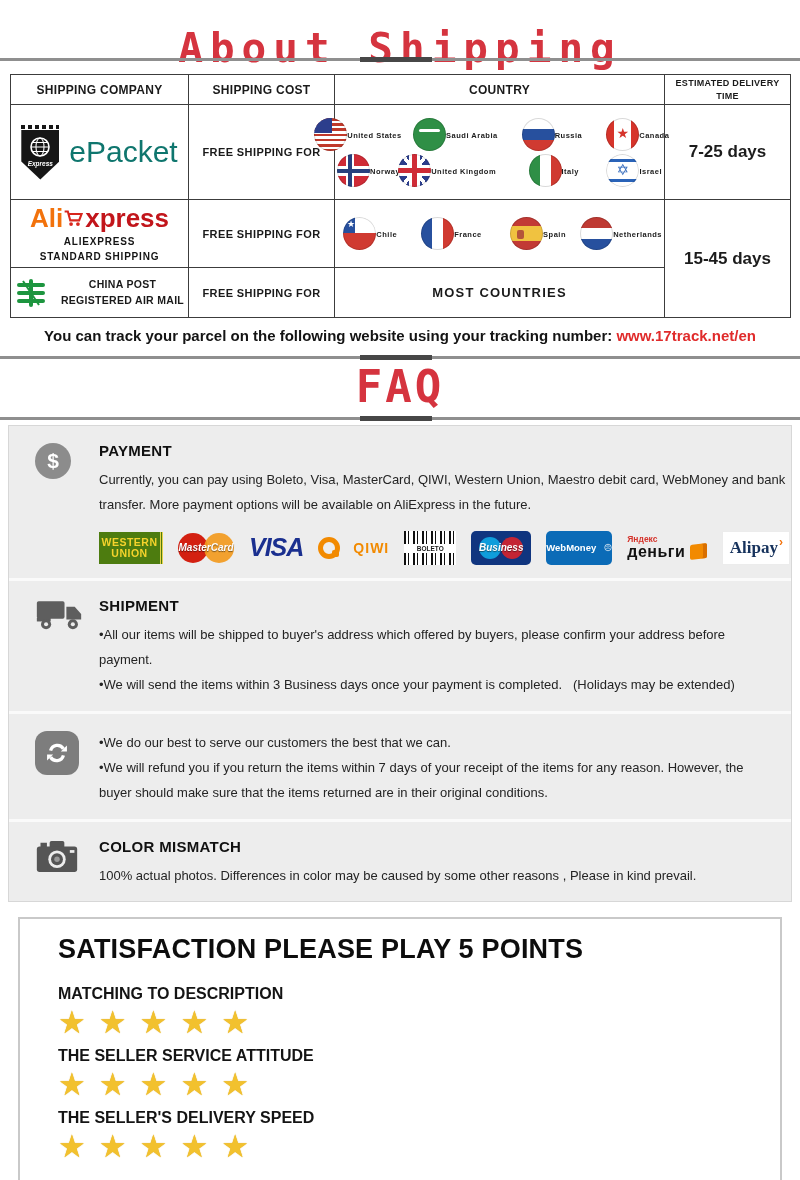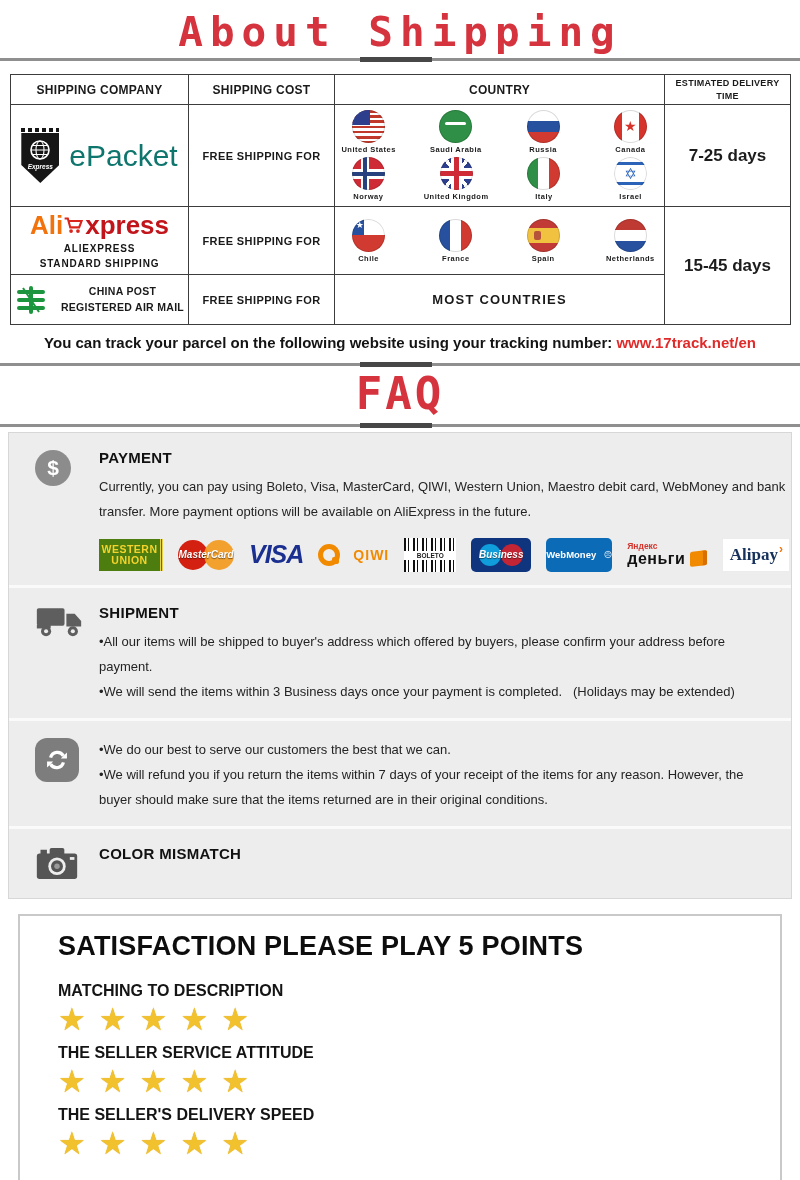--- a/index.html
+++ b/index.html
@@ -1,20 +1,20 @@
 <!DOCTYPE html>
 <html><head>
 <meta charset="utf-8">
 <style>
   * { box-sizing: border-box; margin: 0; padding: 0; }
   html, body { width: 800px; height: 1180px; overflow: hidden; background: #fff;
     font-family: "Liberation Sans", sans-serif; color: #1a1a1a; }
 
   
-  .page-title { text-align: center; padding-top: 8px; height: 58px;
+  .page-title { text-align: center; padding-top: 24px; height: 58px;
     font-family: "DejaVu Sans Mono", monospace; font-weight: bold; font-size: 41px;
     letter-spacing: 7px; color: #d5343f; }
   .rule { position: relative; height: 3px; background: #8f8f8f; }
   .rule .rule-center { position: absolute; left: 360px; top: -1px; width: 72px; height: 5px; background: #474747; }
 
   
   table.ship { width: 780px; margin: 13px 10px 0; border-collapse: collapse; table-layout: fixed; }
   table.ship td, table.ship th { border: 1px solid #3c3c3c; text-align: center; vertical-align: middle; padding: 2px; }
   th.h { font-size: 12px; font-weight: bold; letter-spacing: .3px; height: 30px; }
   th.h-delivery { font-size: 9px; line-height: 1.35; padding: 0 6px; }
@@ -39,21 +39,21 @@
   .ali-a { font-size: 26px; font-weight: bold; color: #f2720c; }
   .ali-x { font-size: 26px; font-weight: bold; color: #c2151b; margin-left: 1px; }
   .ali-sub { font-size: 10px; font-weight: bold; color: #151515; letter-spacing: .8px; line-height: 1.55; }
 
   
   .cp-wrap { display: flex; align-items: center; justify-content: center; gap: 14px; }
   .cp-text { font-size: 10.5px; font-weight: bold; line-height: 1.5; letter-spacing: .3px; text-align: center; }
 
   
   .flags-row { display: flex; justify-content: center; gap: 24px; margin: 3px 0; }
-  .flag-item { display: flex; flex-direction: column; align-items: center; width: 72px; }
+  .flag-item { display: flex; flex-direction: row; align-items: center; width: 72px; justify-content: flex-end; }
   .flag { width: 33px; height: 33px; border-radius: 50%; position: relative; overflow: hidden;
     box-shadow: inset 0 0 0 1px rgba(0,0,0,.15); flex: none; }
   .flag-label { font-size: 7.5px; font-weight: bold; margin-top: 2px; white-space: nowrap; letter-spacing: .5px; }
   .f-us { background: repeating-linear-gradient(180deg, #c0392b 0 2.6px, #fff 2.6px 5.2px); }
   .f-us::after { content:""; position:absolute; left:0; top:0; width:55%; height:46%; background:#2c3e8c; }
   .f-saudi { background: #2f8f46; }
   .f-saudi::before { content:""; position:absolute; left:18%; top:36%; width:64%; height:3px;
     background:#fff; border-radius:2px; box-shadow: 0 6px 0 -1.5px #fff; }
   .f-russia { background: linear-gradient(180deg, #fff 0 34%, #27509e 34% 67%, #d03a31 67%); }
   .f-canada { background: linear-gradient(90deg, #d6342b 0 24%, #fff 24% 76%, #d6342b 76%); }
@@ -400,20 +400,21 @@
         <rect x="16" y="2" width="16" height="9" rx="2" fill="#555"></rect>
         <rect x="2" y="8" width="44" height="28" rx="3" fill="#555"></rect>
         <circle cx="24" cy="22" r="9.5" fill="#ededed"></circle>
         <circle cx="24" cy="22" r="6.5" fill="#555"></circle>
         <circle cx="24" cy="22" r="3" fill="#9a9a9a"></circle>
         <rect x="38" y="12" width="5" height="3" fill="#ededed"></rect>
       </svg>
     </div>
     <div class="sec-body">
       <div class="sec-title">COLOR MISMATCH</div>
+      <div class="sec-text">100% actual photos. Differences in color may be caused by some other reasons , Please in kind prevail.</div>
     </div>
   </div>
 </div>
 
 <div class="sat-box">
   <div class="sat-title">SATISFACTION PLEASE PLAY 5 POINTS</div>
 
   <div class="sat-item">
     <div class="sat-label">MATCHING TO DESCRIPTION</div>
     <div class="sat-stars">

